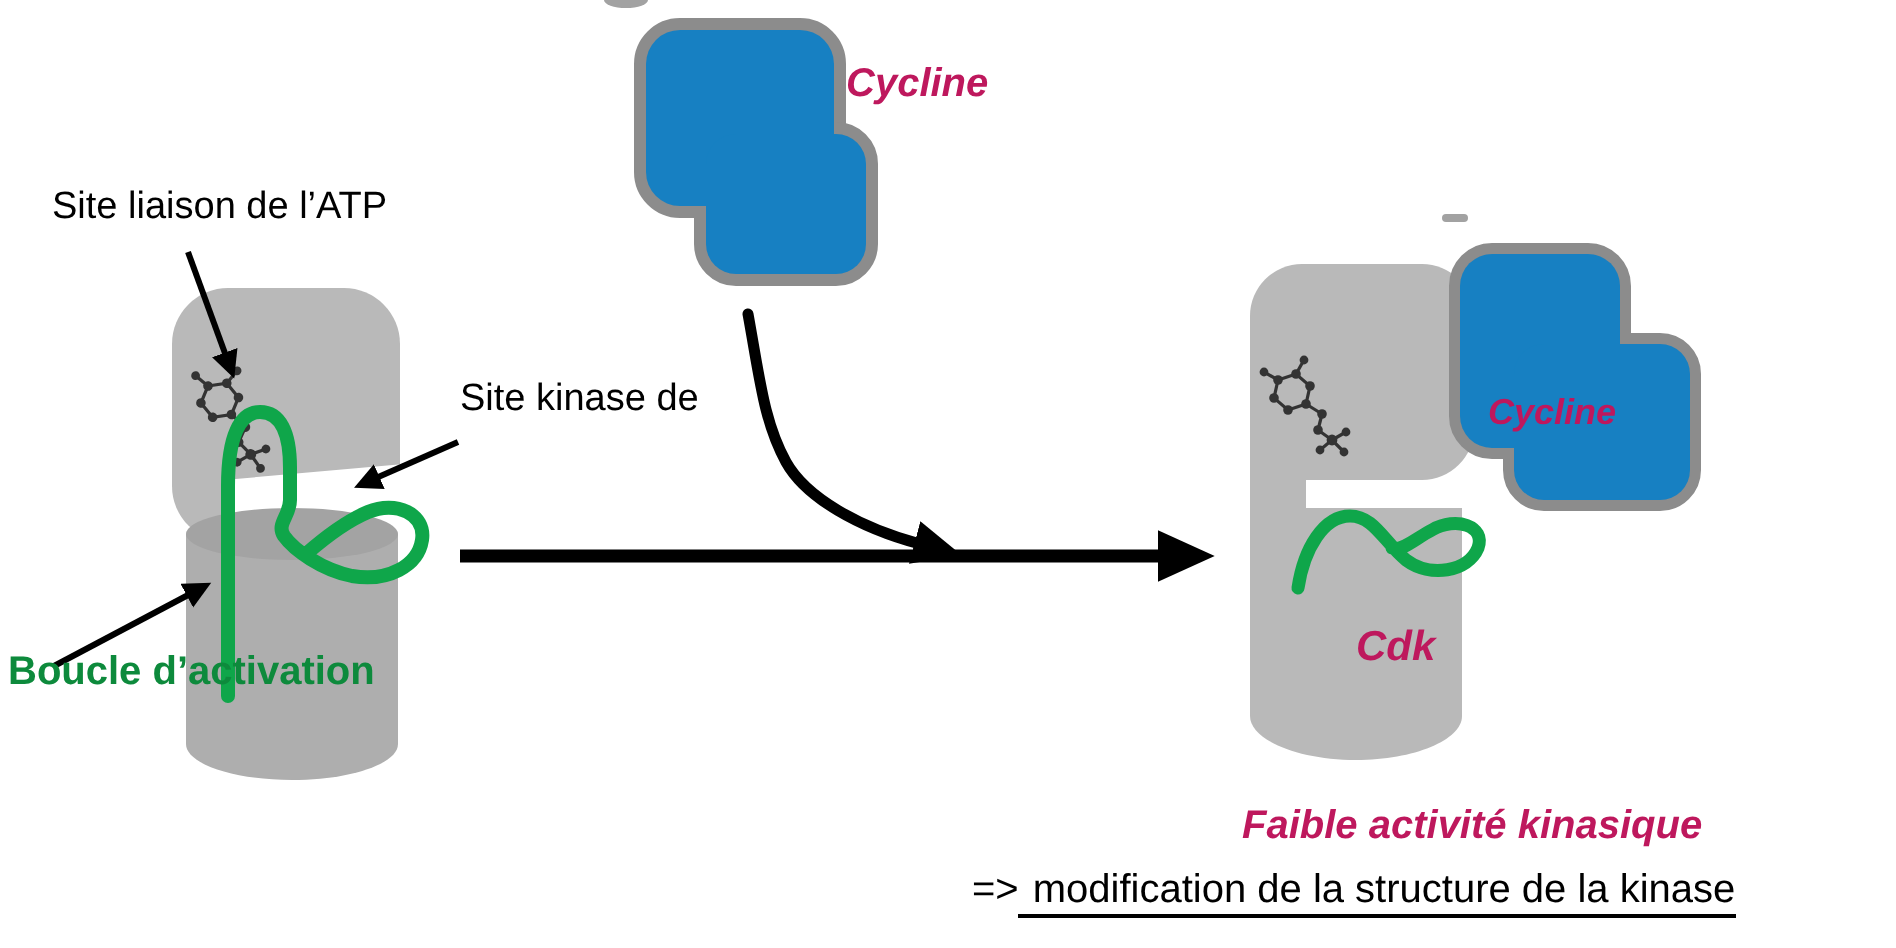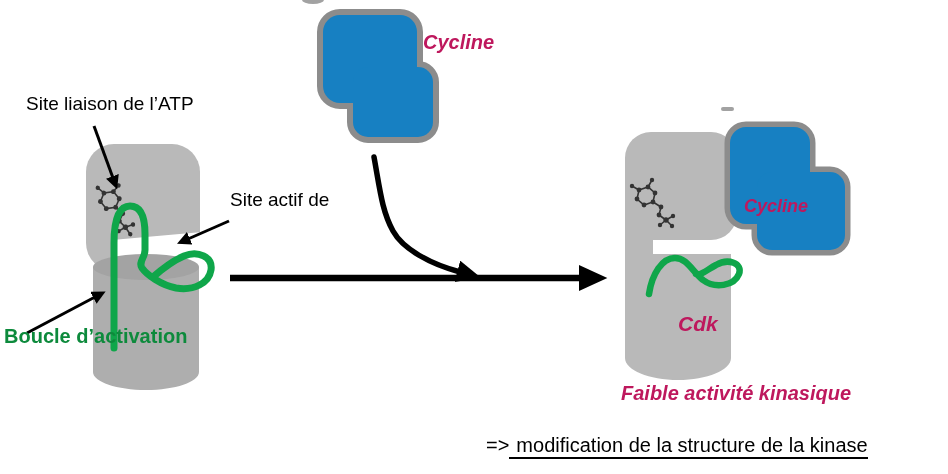--- a/index.html
+++ b/index.html
@@ -11,21 +11,21 @@
   .lbl{position:absolute;z-index:2;white-space:nowrap;}
   .lbl-regular{font-size:19px;font-weight:400;color:#000;}
   .lbl-bolditalic{font-style:italic;font-weight:700;color:#be185d;}
   #lbl-atp{left:26px;top:93px;}
   #lbl-active-site{left:230px;top:186px;line-height:27px;}
   #lbl-boucle{left:4px;top:325px;font-size:20px;font-weight:700;color:var(--loop-text-green,#0d8a3c);}
   #lbl-kinase-inactive{left:66px;top:394px;font-size:21px;}
   #lbl-cycline-top{left:423px;top:31px;font-size:20px;}
   #lbl-cycline-right{left:744px;top:196px;font-size:18px;}
   #lbl-cdk{left:658px;top:312px;font-size:21px;margin-left:20px;}
-  #lbl-faible{left:621px;top:382px;font-size:20px;font-style:italic;}
+  #lbl-faible{left:621px;top:402px;font-size:20px;font-style:italic;}
   #conclusion{left:486px;top:434px;font-size:20px;}
   #conclusion .u{border-bottom:2px solid var(--ink,#000);padding-left:7px;padding-bottom:1px;}
   
   .fill-kgray{fill:var(--kinase-gray,#b9b9b9);}
   .fill-kgray-mid{fill:var(--kinase-gray-mid,#aeaeae);}
   .fill-kgray-dark{fill:var(--kinase-gray-dark,#a3a3a3);}
   .fill-blue{fill:var(--cyclin-blue,#1780c2);}
   .stroke-cycborder{stroke:var(--cyclin-border,#8c8c8c);fill:none;}
   .green-line{stroke:var(--loop-green,#0fa64a);fill:none;stroke-linecap:round;stroke-linejoin:round;}
   .ink-line{stroke:var(--ink,#000);fill:none;}
@@ -116,21 +116,21 @@
       <rect class="stroke-cycborder" stroke-width="11" x="730" y="127" width="80" height="97" rx="16"></rect>
       <rect class="stroke-cycborder" stroke-width="11" x="757" y="172" width="88" height="78" rx="15"></rect>
       <rect class="fill-blue" x="730" y="127" width="80" height="97" rx="16"></rect>
       <rect class="fill-blue" x="757" y="172" width="88" height="78" rx="15"></rect>
     </g>
   </svg>
 
   <div class="lbl lbl-regular" id="lbl-atp">Site liaison de l’ATP</div>
 
   <div class="lbl lbl-regular" id="lbl-active-site">
-    <div>Site actif de</div>
+    <div>Site kinase de</div>
   </div>
 
   <div class="lbl" id="lbl-boucle">Boucle d’activation</div>
 
 
   <div class="lbl lbl-bolditalic" id="lbl-cycline-top">Cycline</div>
 
   <div class="lbl lbl-bolditalic" id="lbl-cycline-right">Cycline</div>
 
   <div class="lbl lbl-bolditalic" id="lbl-cdk">Cdk</div>

